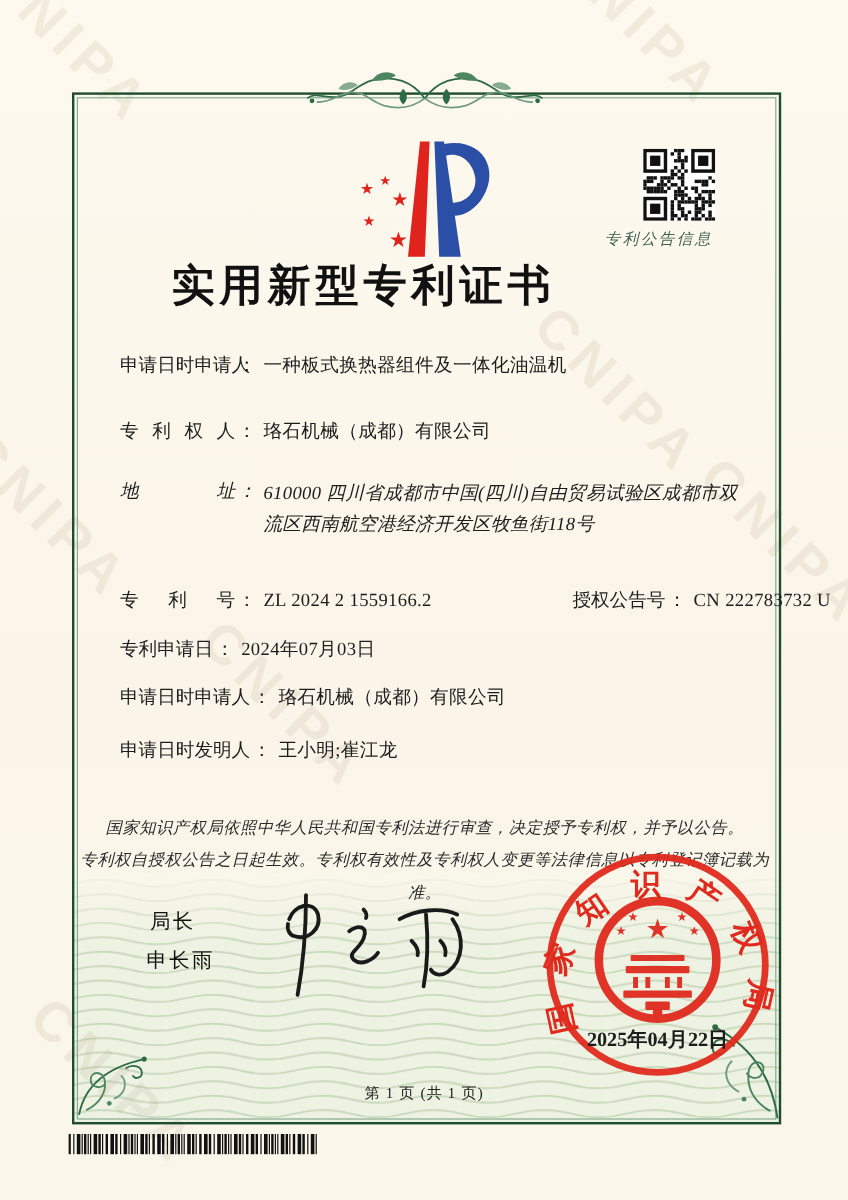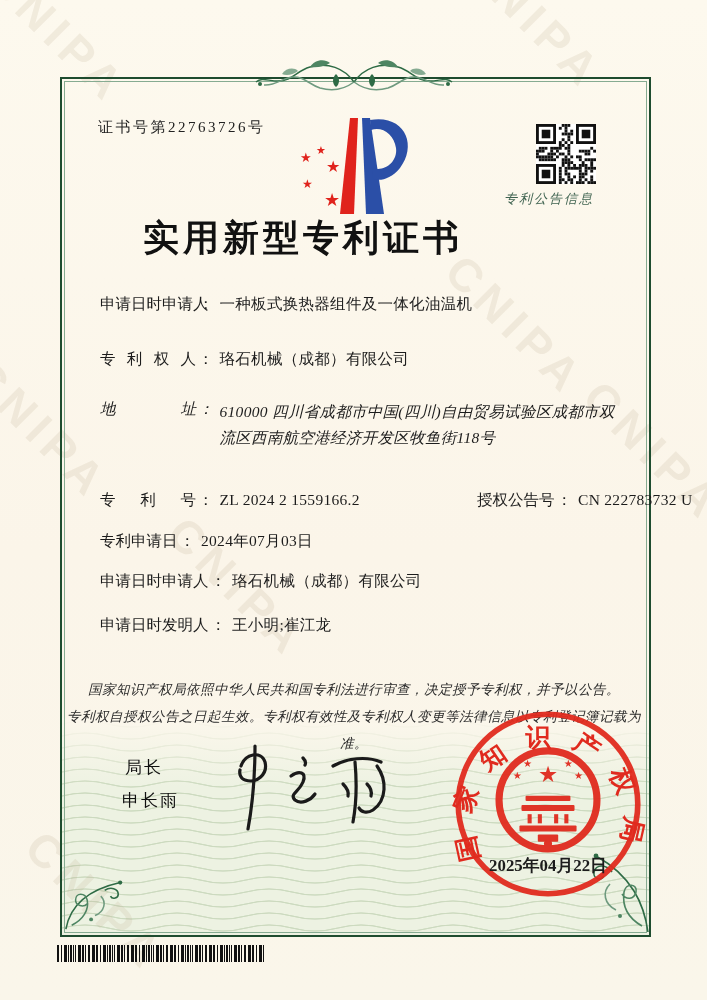--- a/index.html
+++ b/index.html
@@ -110,21 +110,20 @@
         <path d="M4,84 C8,56 20,28 56,8"></path>
         <path d="M10,78 C24,70 30,58 28,44 C26,34 14,36 16,44 C18,52 26,52 30,46" stroke="#4e8562"></path>
         <path d="M36,62 C48,56 50,44 42,36" stroke="#6f9a7f"></path>
         <path d="M40,24 C46,16 56,16 58,24 C59,30 52,34 48,28"></path>
         <circle cx="56" cy="8" r="2.4" fill="#2e6b45" stroke="none"></circle>
         <circle cx="32" cy="68" r="2" fill="#4e8562" stroke="none"></circle>
       </g>
     </g>
   </svg>
 
-  <div class="abs certno">证书号第22763726号</div>
 
   <svg class="abs logo" viewBox="0 0 132 112">
     <g>
       <text x="14" y="52" font-size="13" fill="#e0231c" font-family="'DejaVu Sans',sans-serif">★</text>
       <text x="30" y="44" font-size="11" fill="#e0231c" font-family="'DejaVu Sans',sans-serif">★</text>
       <text x="40" y="62" font-size="16" fill="#e0231c" font-family="'DejaVu Sans',sans-serif">★</text>
       <text x="16" y="78" font-size="12" fill="#e0231c" font-family="'DejaVu Sans',sans-serif">★</text>
       <text x="38" y="96" font-size="18" fill="#e0231c" font-family="'DejaVu Sans',sans-serif">★</text>
     </g>
     <polygon points="64,8 72,8 68,104 54,104" fill="#e0231c"></polygon>
@@ -361,20 +360,21 @@
       <rect x="90" y="102" width="4" height="9"></rect>
       <rect x="106" y="102" width="4" height="9"></rect>
       <rect x="116" y="102" width="4" height="9"></rect>
       <rect x="72" y="113" width="56" height="6" rx="1"></rect>
       <rect x="90" y="122" width="20" height="7" rx="1"></rect>
       <circle cx="100" cy="131" r="4"></circle>
     </g>
     <text x="100" y="158" text-anchor="middle" font-size="16.5" font-weight="bold" fill="#1c1c1c" font-family="'Liberation Serif','DejaVu Serif',serif">2025年04月22日</text>
   </svg>
 
+  <div class="abs footer">第 1 页 (共 1 页)</div>
 
   <svg class="abs barcode" id="barcode-svg" viewBox="0 0 212 17" preserveAspectRatio="none">
       <rect x="0" y="0" width="2" height="17" fill="#111"></rect>
       <rect x="4" y="0" width="1" height="17" fill="#111"></rect>
       <rect x="7" y="0" width="3" height="17" fill="#111"></rect>
       <rect x="11" y="0" width="1" height="17" fill="#111"></rect>
       <rect x="13" y="0" width="2" height="17" fill="#111"></rect>
       <rect x="16" y="0" width="1" height="17" fill="#111"></rect>
       <rect x="18" y="0" width="1" height="17" fill="#111"></rect>
       <rect x="21" y="0" width="3" height="17" fill="#111"></rect>

